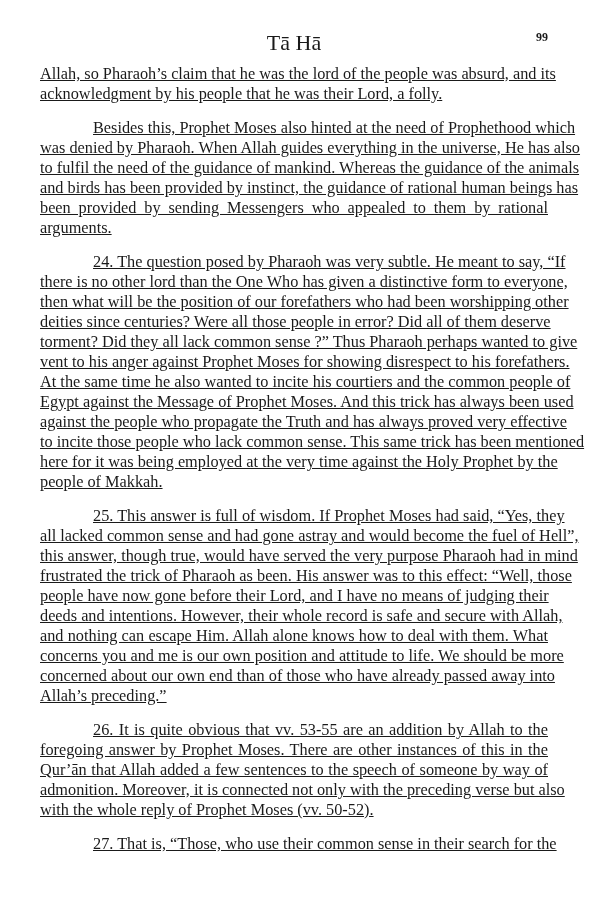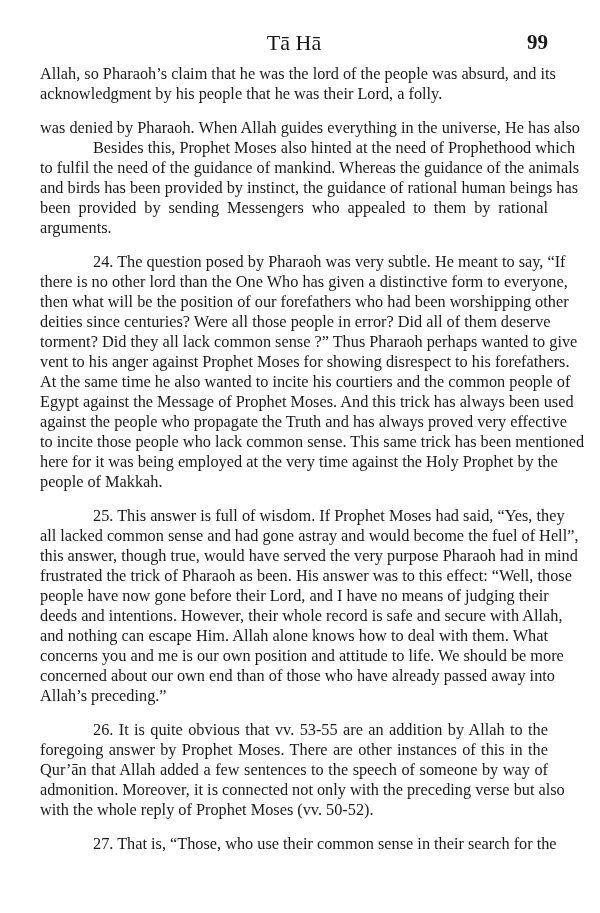--- a/index.html
+++ b/index.html
@@ -9,46 +9,46 @@
       color: #1a1a1a;
     }
     .header {
       position: absolute; top: 28px; left: 40px; width: 508px; height: 24px;
     }
     .running-title {
       position: absolute; left: 0; right: 0; text-align: center;
       font-size: 22px; top: 2px;
     }
     .page-number {
-      position: absolute; right: 0; top: 2px; font-weight: bold; font-size: 21px;
+      position: absolute; right: 0; top: 2px; font-weight: bold; font-size: 12px;
     }
     .body-text {
       position: absolute; top: 64px; left: 40px; width: 508px;
       font-size: 16.3px; line-height: 20px; text-align: justify;
     }
     .para { margin: 0 0 14px 0; text-indent: 0; }
-    .line { display: block; text-align: justify; text-align-last: justify; white-space: nowrap; }
+    .line { display: block; text-align: justify; text-align-last: justify; white-space: nowrap; text-decoration: underline; }
     .line.last { text-align-last: left; }
   </style>
 </head>
 <body>
 
 <div class="header">
   <span class="running-title">Tā Hā</span>
   <span class="page-number">99</span>
 </div>
 
 <div class="body-text">
   <p class="para">
     <span class="line">Allah, so Pharaoh’s claim that he was the lord of the people was absurd, and its</span>
     <span class="line last">acknowledgment by his people that he was their Lord, a folly.</span>
   </p>
   <p class="para">
+    <span class="line" style="padding-left:53px">Besides this, Prophet Moses also hinted at the need of Prophethood which</span>
     <span class="line">was denied by Pharaoh. When Allah guides everything in the universe, He has also</span>
-    <span class="line" style="padding-left:53px">Besides this, Prophet Moses also hinted at the need of Prophethood which</span>
     <span class="line">to fulfil the need of the guidance of mankind. Whereas the guidance of the animals</span>
     <span class="line">and birds has been provided by instinct, the guidance of rational human beings has</span>
     <span class="line">been provided by sending Messengers who appealed to them by rational</span>
     <span class="line last">arguments.</span>
   </p>
   <p class="para">
     <span class="line" style="padding-left:53px">24. The question posed by Pharaoh was very subtle. He meant to say, “If</span>
     <span class="line">there is no other lord than the One Who has given a distinctive form to everyone,</span>
     <span class="line">then what will be the position of our forefathers who had been worshipping other</span>
     <span class="line">deities since centuries? Were all those people in error? Did all of them deserve</span>

